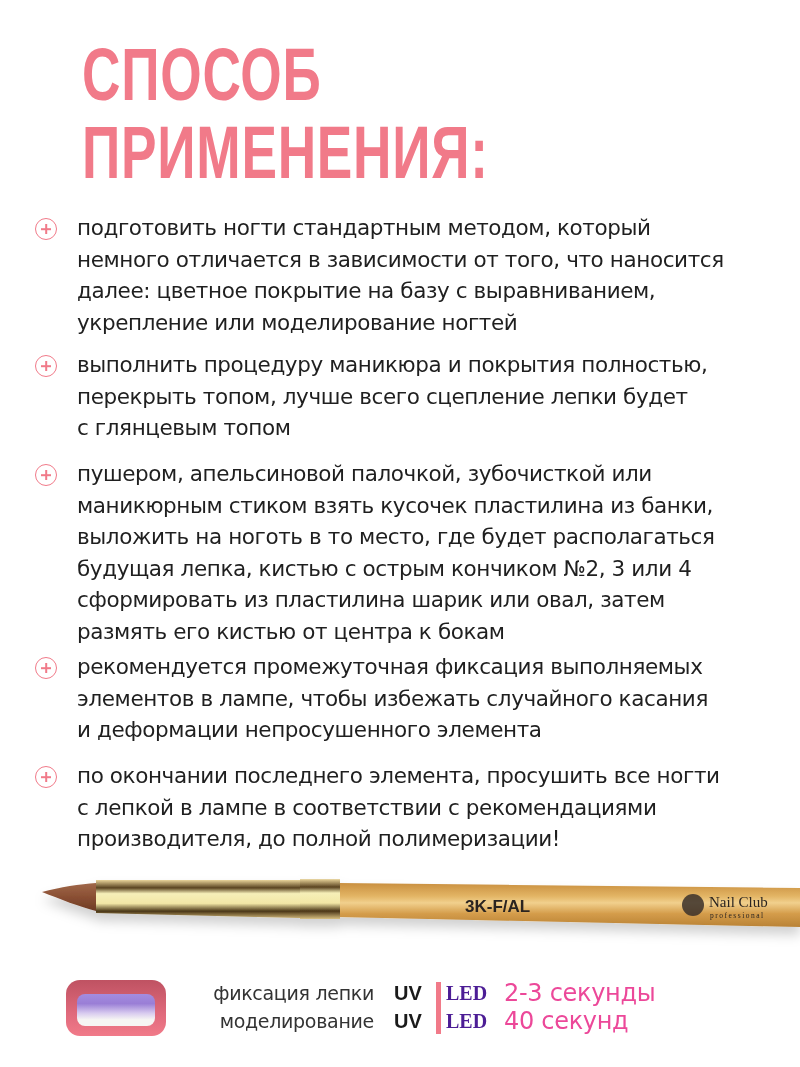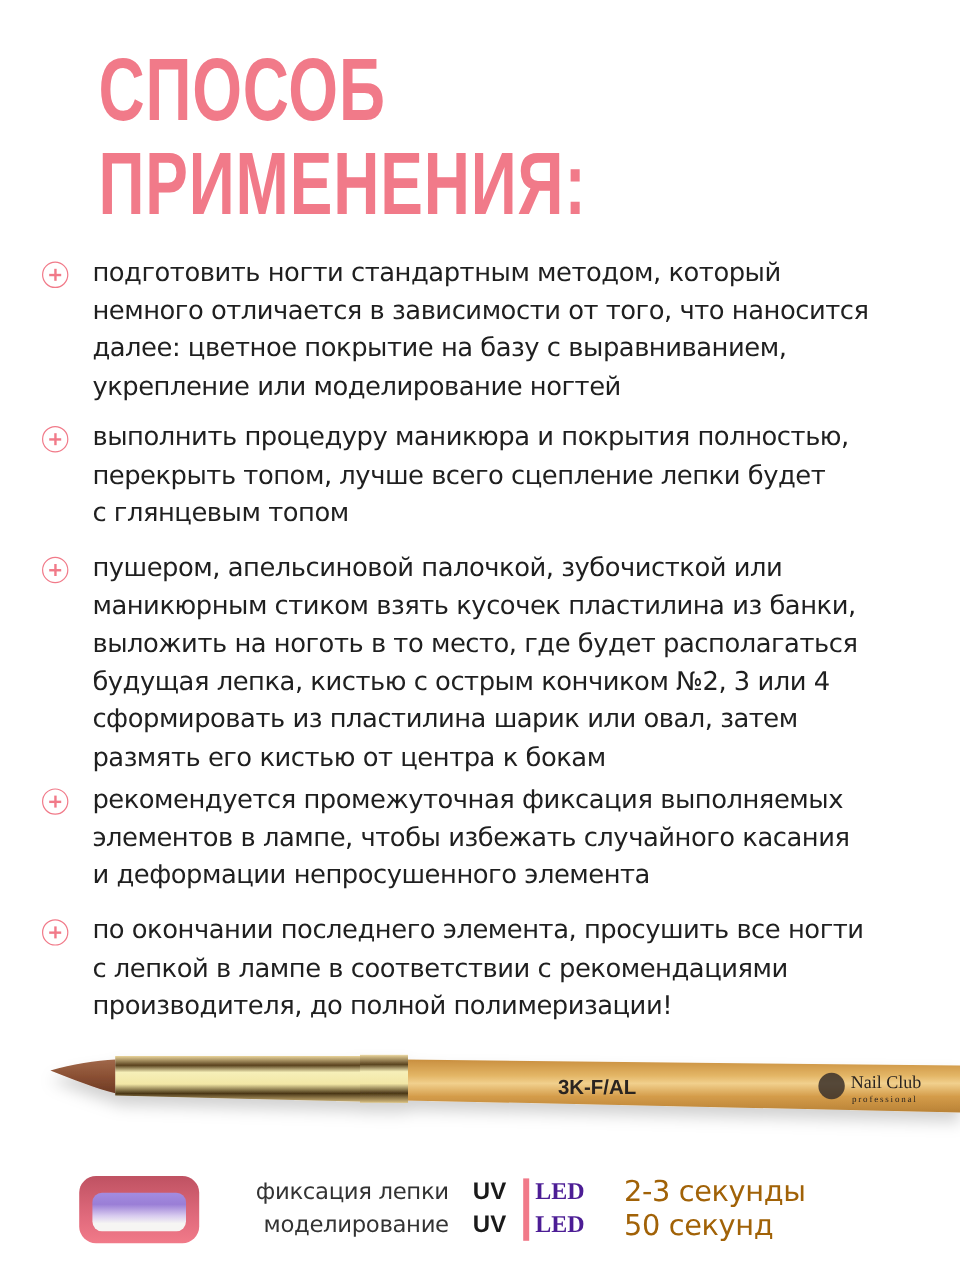--- a/index.html
+++ b/index.html
@@ -157,24 +157,24 @@
     .led {
       position: absolute;
       left: 260px;
       font-family: Liberation Serif, serif;
       font-weight: bold;
       font-size: 20px;
       color: #4c1d95;
     }
     .dur {
       position: absolute;
-      left: 334px;
+      left: 318px;
       font-family: "DejaVu Sans", sans-serif;
       font-size: 24px;
-      color: #a16207;
+      color: #ec4899;
       letter-spacing: -0.3px;
     }
   </style>
 </head>
 <body>
 
 <h1 class="title">
   <span>СПОСОБ</span>
   <span>ПРИМЕНЕНИЯ:</span>
 </h1>
@@ -274,16 +274,16 @@
       <span class="led">LED</span>
       <span class="dur">2-3 секунды</span>
     </div>
 
     <div class="legend-row" style="top:26px;">
       <div class="lbl-col">
           <span class="label">моделирование</span>
         </div>
       <span class="uv">UV</span>
       <span class="led">LED</span>
-      <span class="dur">50 секунд</span>
+      <span class="dur">40 секунд</span>
     </div>
   </div>
 </div>
 
 </body></html>

